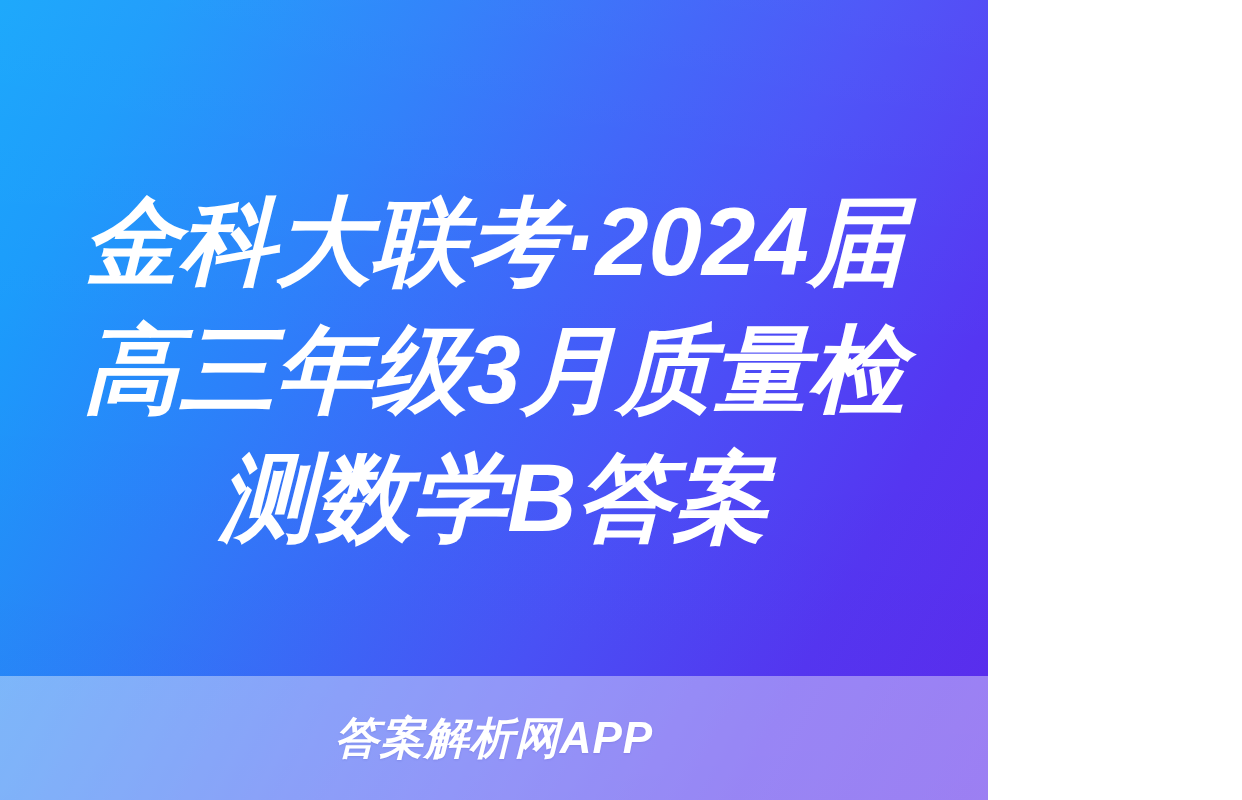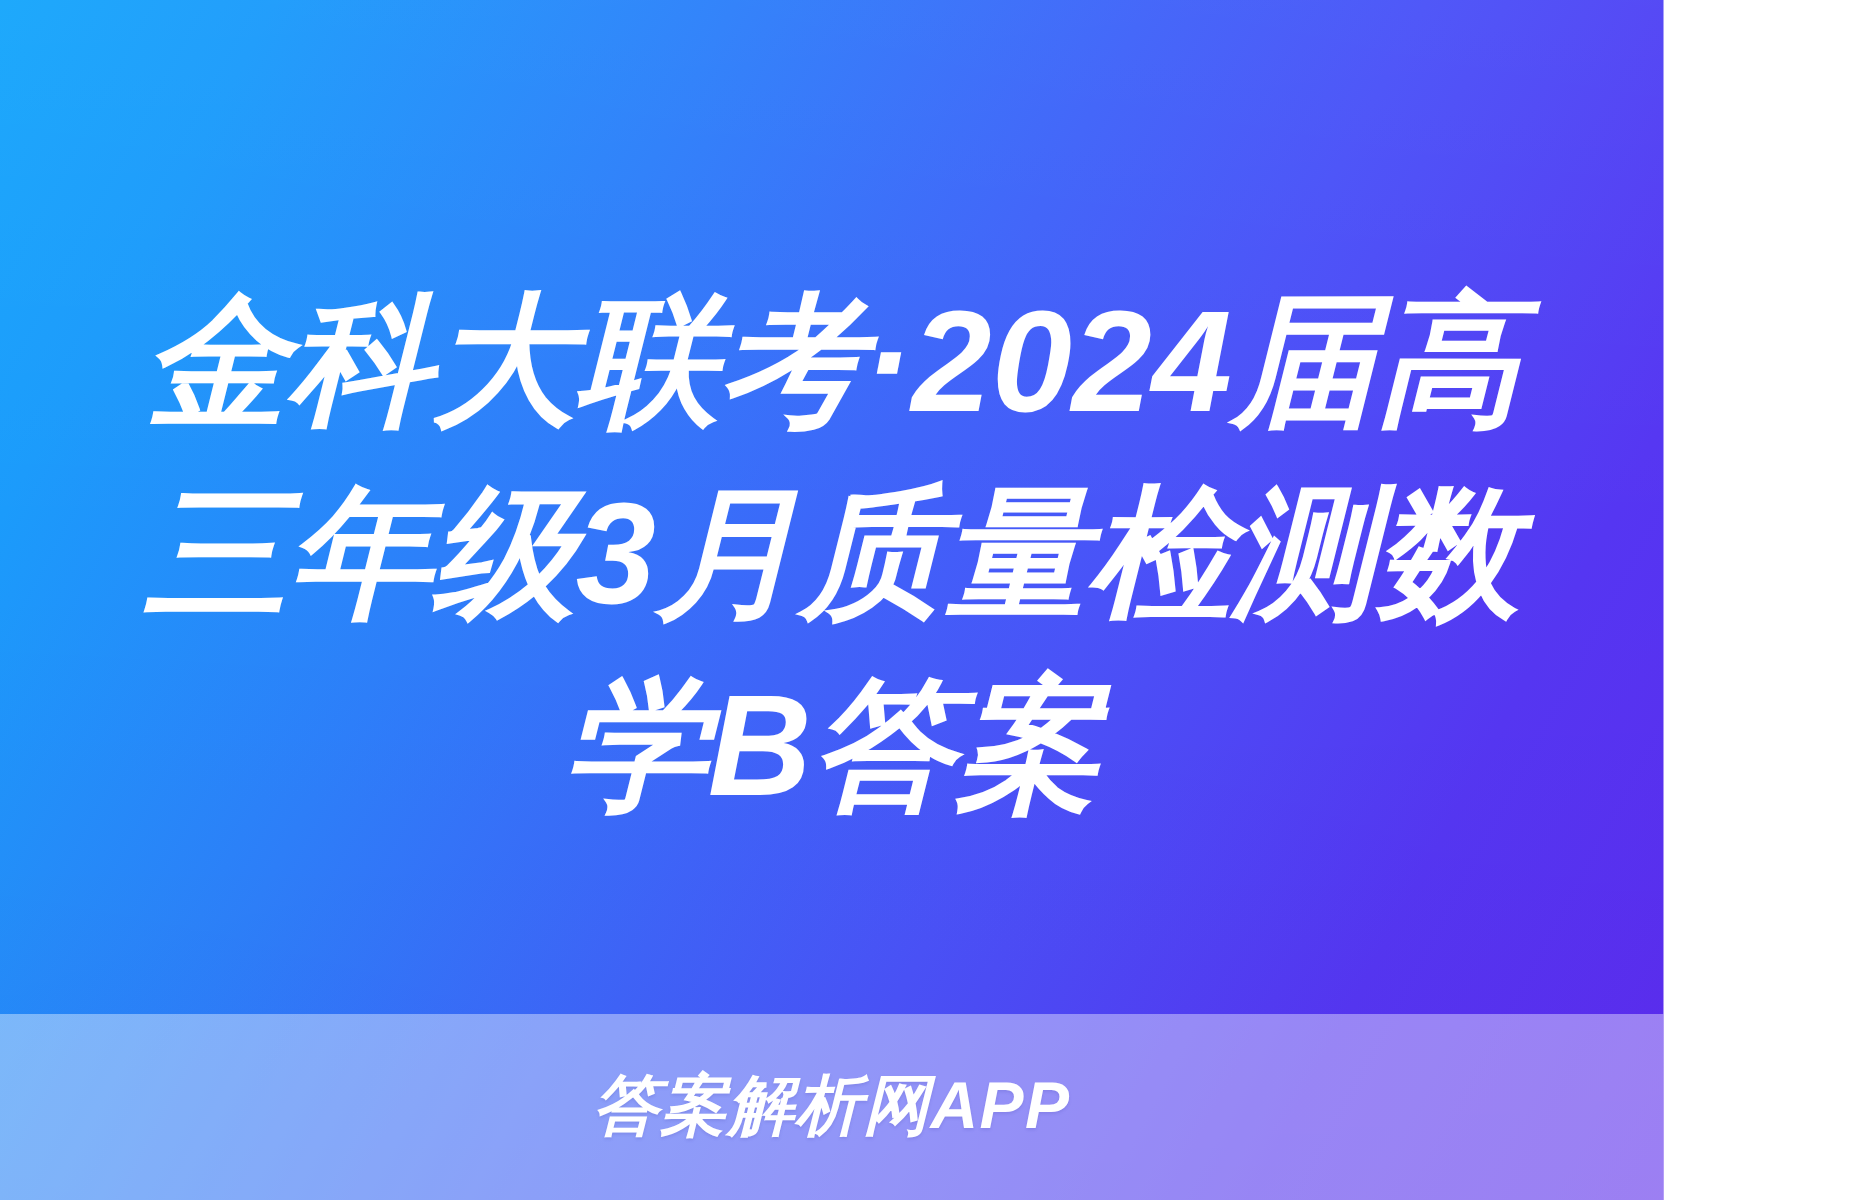--- a/index.html
+++ b/index.html
@@ -7,32 +7,31 @@
     margin: 0;
     padding: 0;
     background: #ffffff;
   }
   body {
     font-family: "Liberation Sans", "DejaVu Sans", sans-serif;
   }
 
   .banner {
     position: relative;
-    width: 1096px;
+    width: 988px;
     height: 800px;
     overflow: hidden;
     background: linear-gradient(118deg,
         #16a6fb 0%,
         #1b9bfb 12%,
         #2d7ffa 32%,
         #3f63f9 50%,
         #4a52f8 62%,
         #5536f2 82%,
         #5c2bef 100%);
-    padding-left: 13px;
   }
 
   
   .banner::after {
     content: "";
     position: absolute;
     inset: 0;
     background: linear-gradient(180deg,
         rgba(255,255,255,0.035) 0%,
         rgba(255,255,255,0.00) 45%,

